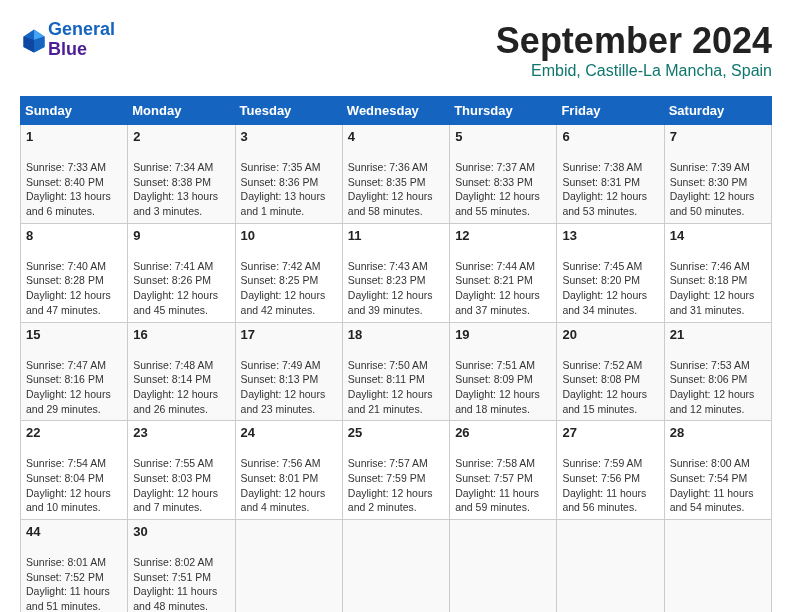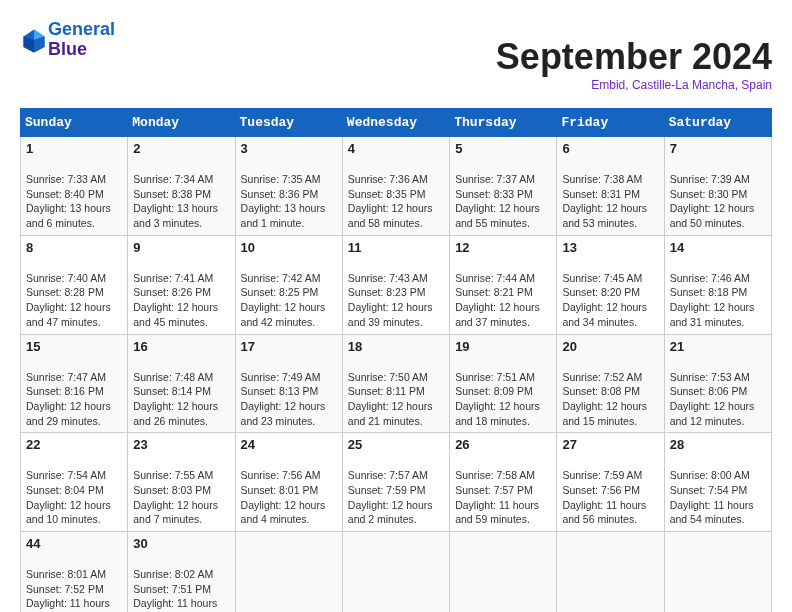--- a/index.html
+++ b/index.html
@@ -33,40 +33,38 @@
       width: 28px;
       height: 28px;
     }
     .title-area {
       text-align: right;
     }
     .month-title {
       font-size: 36px;
       font-weight: bold;
       color: #222;
-      margin-top: 16px;
     }
     .location-title {
-      font-size: 12px;
-      color: #6d28d9;
+      font-size: 16px;
+      color: #0f766e;
     }
     table {
       width: 100%;
       border-collapse: collapse;
       font-size: 11px;
     }
     thead th {
       background-color: #1565c0;
       color: #fff;
       padding: 6px 4px;
       text-align: left;
       font-size: 13px;
       font-weight: bold;
       border: 1px solid #1565c0;
-      font-family: Liberation Mono, monospace;
     }
     tbody td {
       border: 1px solid #ccc;
       padding: 4px 5px;
       vertical-align: top;
       min-height: 70px;
       width: calc(100% / 7);
     }
     .day-num {
       font-size: 13px;

